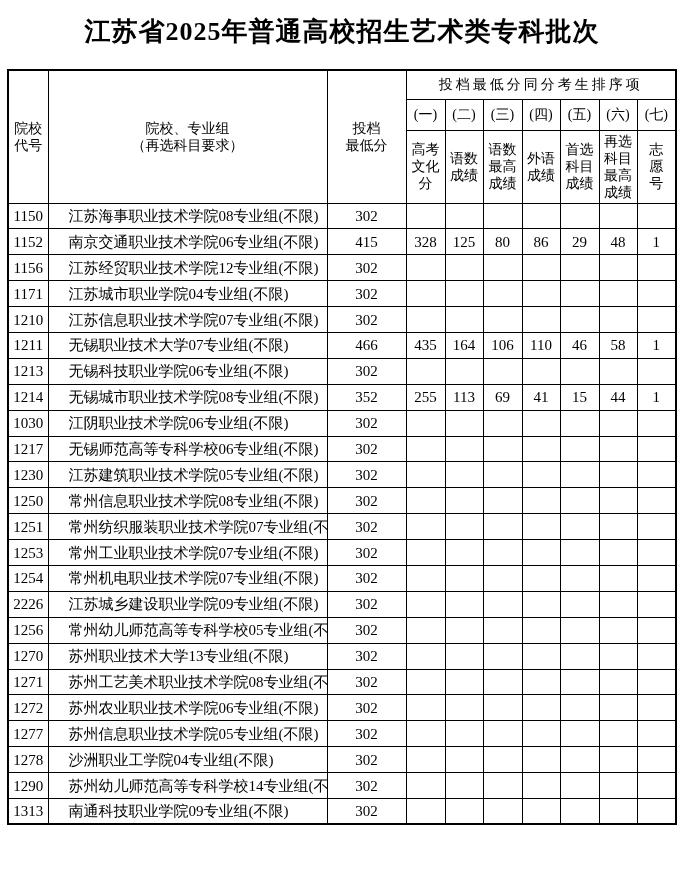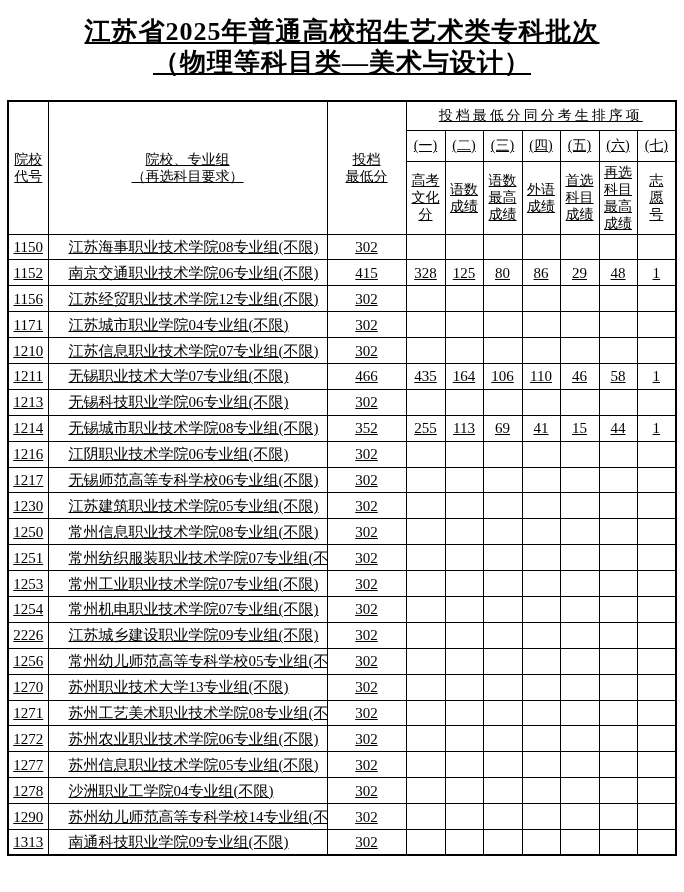--- a/index.html
+++ b/index.html
@@ -10,21 +10,20 @@
     height: 892px;
     overflow: hidden;
     font-family: "Liberation Serif", "DejaVu Serif", serif;
     color: #000000;
   }
   .page {
     width: 684px;
     height: 892px;
     background: #ffffff;
     position: relative;
-    text-decoration: underline;
   }
   .title-block {
     padding-top: 16px;
     text-align: center;
     font-weight: bold;
     font-size: 26px;
     line-height: 31px;
     letter-spacing: 1px;
   }
   table.score-table {
@@ -66,21 +65,20 @@
     white-space: nowrap;
   }
 </style>
 </head>
 <body>
 
 <div class="page">
 
   <div class="title-block">
     <div>江苏省2025年普通高校招生艺术类专科批次</div>
-    <div>（物理等科目类—美术与设计）</div>
   </div>
 
   <table class="score-table">
     <colgroup>
       <col style="width:40px">
       <col style="width:279px">
       <col style="width:79px">
       <col style="width:39px">
       <col style="width:38px">
       <col style="width:39px">
@@ -222,21 +220,21 @@
     <td>352</td>
     <td>255</td>
     <td>113</td>
     <td>69</td>
     <td>41</td>
     <td>15</td>
     <td>44</td>
     <td>1</td>
   </tr>
         <tr>
-    <td>1216</td>
+    <td>1030</td>
     <td class="name-cell">江阴职业技术学院06专业组(不限)</td>
     <td>302</td>
     <td></td>
     <td></td>
     <td></td>
     <td></td>
     <td></td>
     <td></td>
     <td></td>
   </tr>

